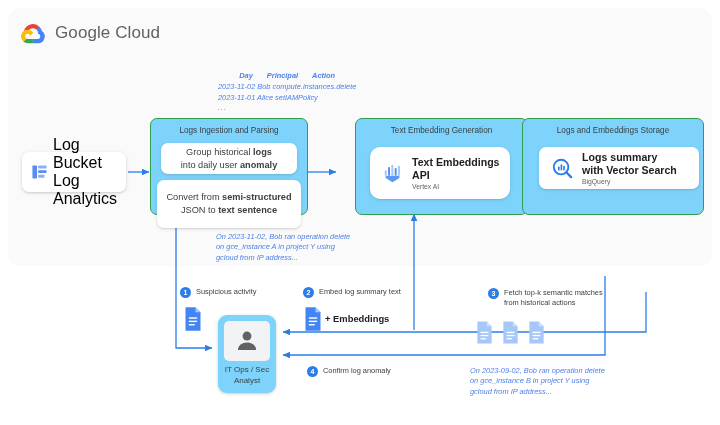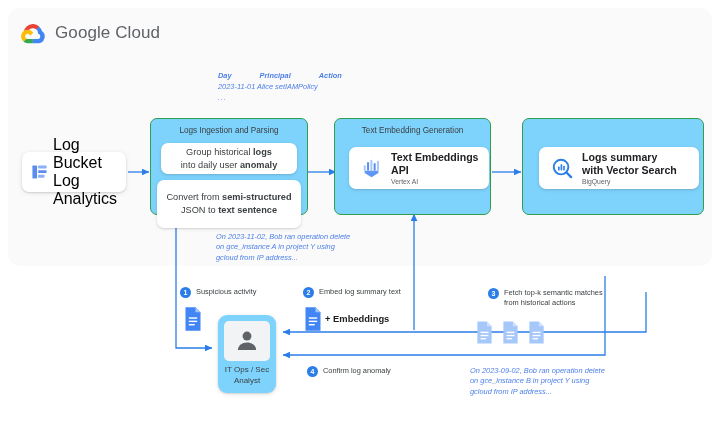--- a/index.html
+++ b/index.html
@@ -20,21 +20,21 @@
   .logo-wrap{position:absolute;left:20px;top:20px;display:flex;align-items:center;gap:9px;}
   .logo-mark{width:26px;height:26px;}
   .logo-text{font-size:17px;color:#5f6368;letter-spacing:.1px;white-space:nowrap;}
 
   
   .logtable{
     position:absolute;left:218px;top:71px;
     font-size:7.4px;line-height:10.4px;color:#4d7fe8;
     font-style:italic;white-space:nowrap;
   }
-  .logtable .hdr{font-weight:bold;display:flex;gap:28px;margin-bottom:1px;}
+  .logtable .hdr{font-weight:bold;display:flex;gap:14px;margin-bottom:1px;justify-content:center;}
   .logtable .row{display:block;}
   .logtable .dots{letter-spacing:1px;}
 
   
   .gbox{
     position:absolute;border:1.3px solid #2f9e4f;border-radius:7px;
     background:#7dd3fc;
   }
   .gbox .gtitle{
     position:absolute;left:0;right:0;top:7px;text-align:center;
@@ -140,20 +140,21 @@
     </svg>
     <span class="logo-text">Google Cloud</span>
   </div>
 
   <div class="logtable">
     <div class="hdr">
       <span>Day</span>
       <span>Principal</span>
       <span>Action</span>
     </div>
+    <span class="row">2023-11-02 Bob compute.instances.delete</span>
     <span class="row">2023-11-01 Alice setIAMPolicy</span>
     <span class="row dots">...</span>
   </div>
 
   <div class="logbucket">
     <svg width="22" height="22" viewBox="0 0 24 24">
       <rect x="2" y="3" width="6.5" height="18" rx="1" fill="#5b8def"></rect>
       <rect x="10" y="3" width="12" height="4" rx="1" fill="#8ab0f7"></rect>
       <rect x="10" y="9.5" width="12" height="4" rx="1" fill="#5b8def"></rect>
       <rect x="10" y="16" width="9" height="4" rx="1" fill="#8ab0f7"></rect>
@@ -167,39 +168,40 @@
   <div class="gbox" style="left:150px;top:118px;width:156px;height:95px;">
     <div class="gtitle">Logs Ingestion and Parsing</div>
     <div class="card" style="left:10px;top:24px;width:136px;height:31px;">
       <div class="ctext">Group historical <b>logs</b><br>into daily user <b>anomaly</b></div>
     </div>
     <div class="card" style="left:6px;top:61px;width:144px;height:48px;">
       <div class="ctext">Convert from <b>semi-structured</b><br>JSON to <b>text sentence</b></div>
     </div>
   </div>
 
-  <div class="gbox" style="left:334px;top:118px;width:155px;height:95px;">
+  <div class="gbox" style="left:355px;top:118px;width:155px;height:95px;padding-left:16px;">
     <div class="gtitle">Text Embedding Generation</div>
-    <div class="card icon-card" style="left:14px;top:28px;width:128px;height:42px;">
+    <div class="card icon-card" style="left:14px;top:28px;width:128px;height:52px;border-radius:10px;">
       <svg width="22" height="22" viewBox="0 0 24 24">
         <rect x="3" y="9" width="2.2" height="6" rx="1" fill="#a6c7fa"></rect>
         <rect x="6.6" y="5.5" width="2.2" height="9.5" rx="1" fill="#5b8def"></rect>
         <rect x="10.2" y="3" width="2.2" height="12" rx="1" fill="#a6c7fa"></rect>
         <rect x="13.8" y="6.5" width="2.2" height="8.5" rx="1" fill="#5b8def"></rect>
         <rect x="17.4" y="4" width="2.2" height="11" rx="1" fill="#a6c7fa"></rect>
         <path d="M4 15h15v2.4l-7.5 4.6L4 17.4z" fill="#4285f4" opacity=".85"></path>
       </svg>
       <div class="titleblock">
         <div class="ctitle">Text Embeddings<br>API</div>
         <div class="csub">Vertex AI</div>
       </div>
     </div>
   </div>
 
   <div class="gbox" style="left:522px;top:118px;width:180px;height:95px;">
+    <div class="gtitle">Logs and Embeddings Storage</div>
     <div class="card icon-card" style="left:16px;top:28px;width:148px;height:42px;">
       <svg width="23" height="23" viewBox="0 0 24 24">
         <circle cx="10.5" cy="10.5" r="7.6" fill="none" stroke="#2b7de9" stroke-width="2"></circle>
         <rect x="7.3" y="10" width="1.7" height="4" rx=".6" fill="#2b7de9"></rect>
         <rect x="10" y="7.6" width="1.7" height="6.4" rx=".6" fill="#2b7de9"></rect>
         <rect x="12.7" y="9.2" width="1.7" height="4.8" rx=".6" fill="#2b7de9"></rect>
         <line x1="16.2" y1="16.2" x2="21" y2="21" stroke="#2b7de9" stroke-width="2.4" stroke-linecap="round"></line>
       </svg>
       <div class="titleblock">
         <div class="ctitle">Logs summary<br>with Vector Search</div>

